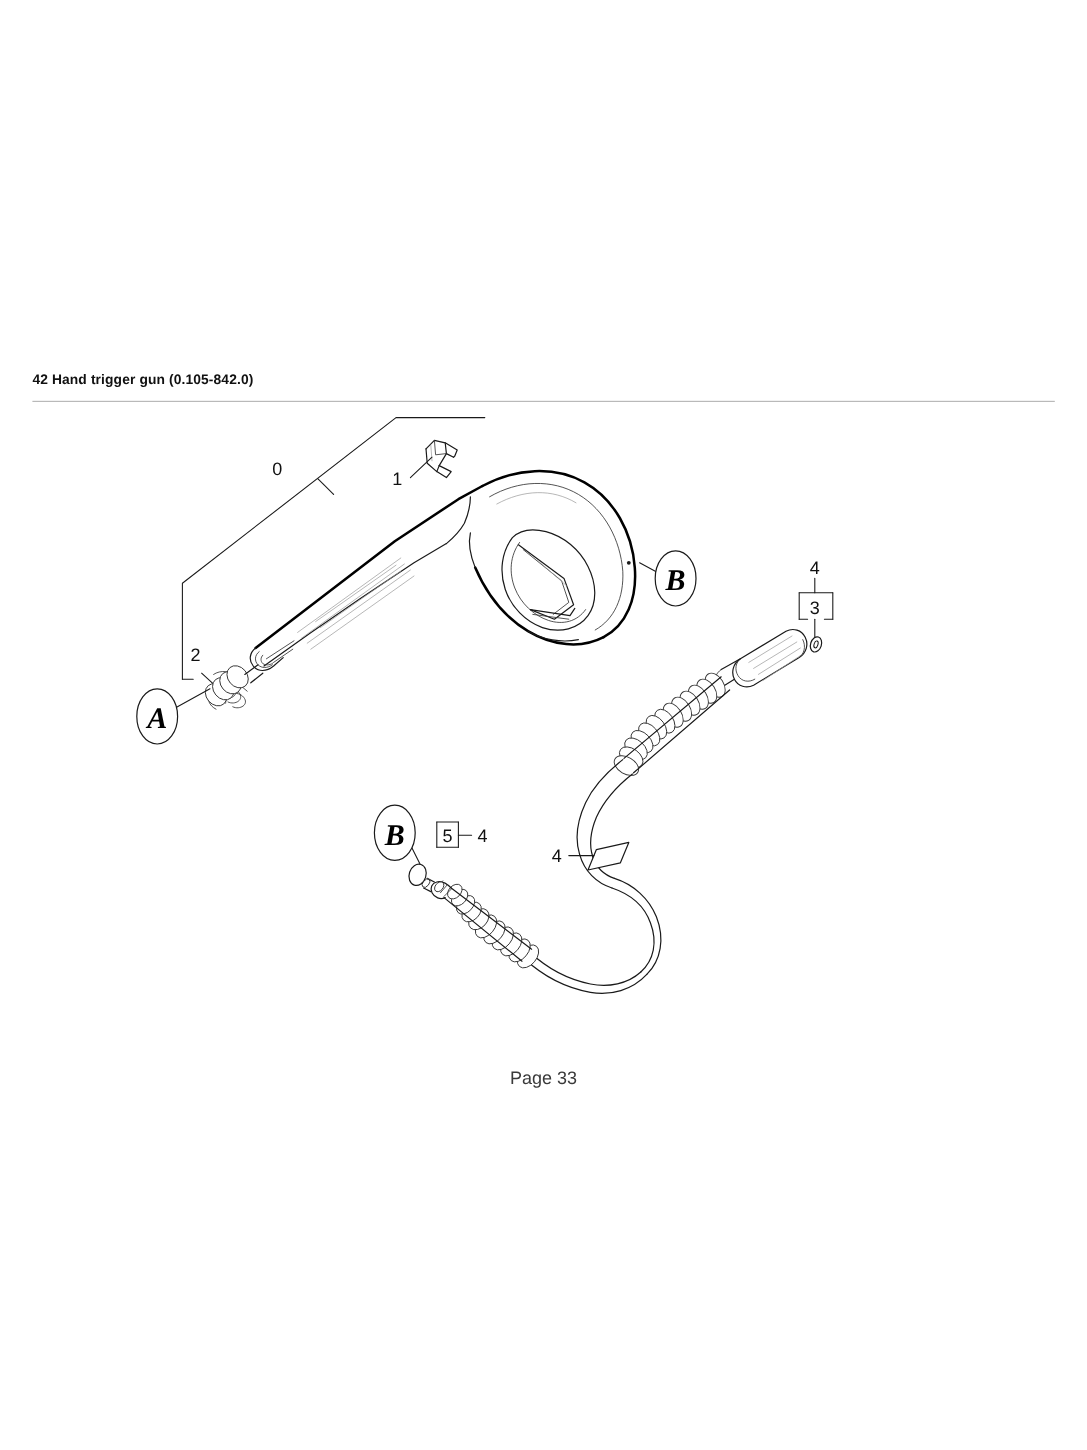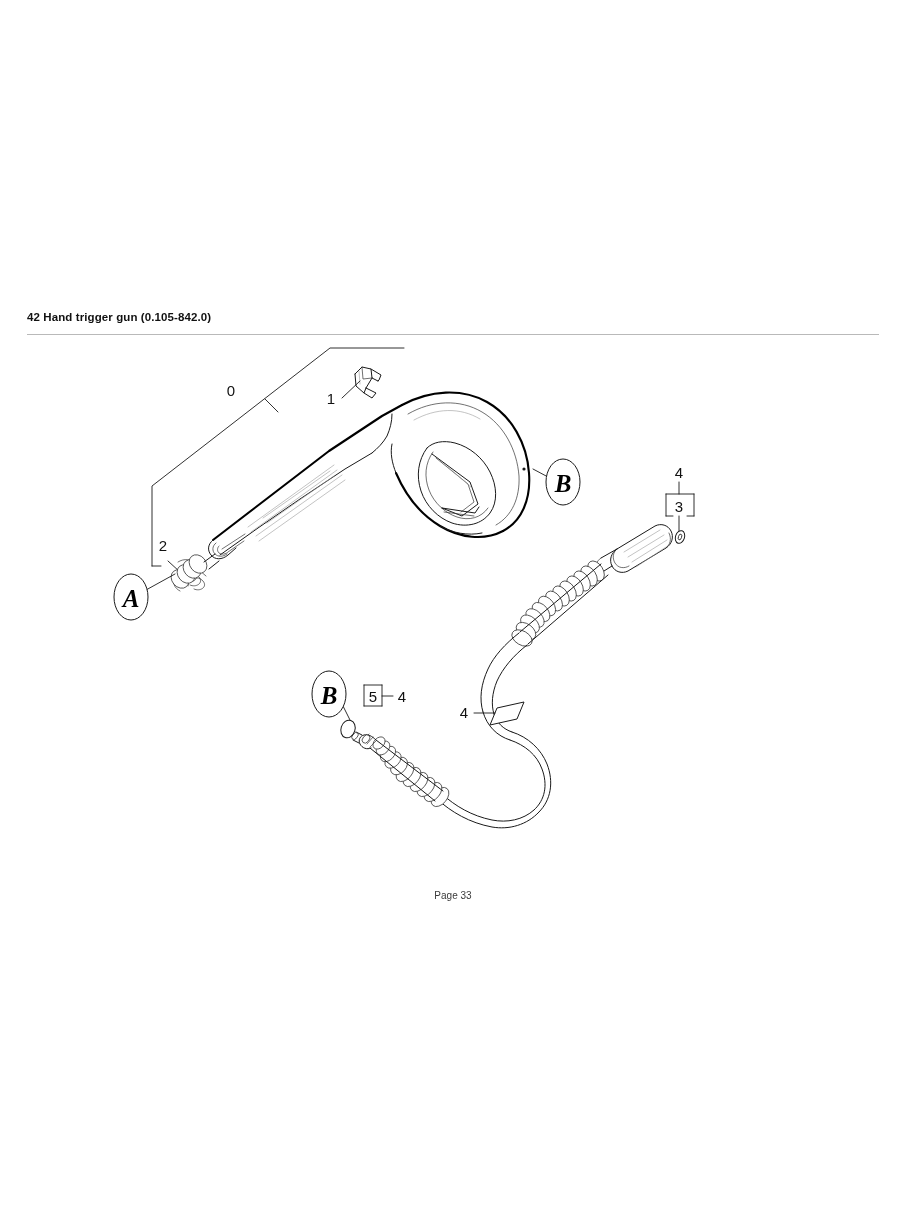--- a/index.html
+++ b/index.html
@@ -52,21 +52,21 @@
     display: block;
     width: 906px;
     height: 560px;
   }
   #page-footer {
     position: absolute;
     left: 0;
     top: 890px;
     width: 906px;
     text-align: center;
-    font-size: 10px;
+    font-size: 15px;
     color: #3a3a3a;
   }
   .lbl {
     font-family: "Liberation Sans", sans-serif;
     font-size: 15px;
     fill: #111111;
   }
   .sec-letter {
     font-family: "Liberation Serif", serif;
     font-size: 25px;

